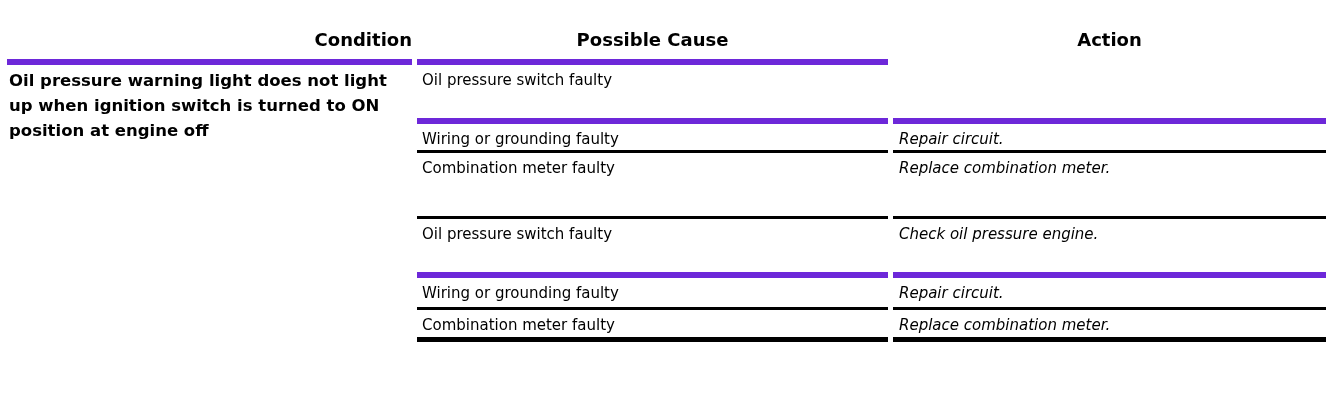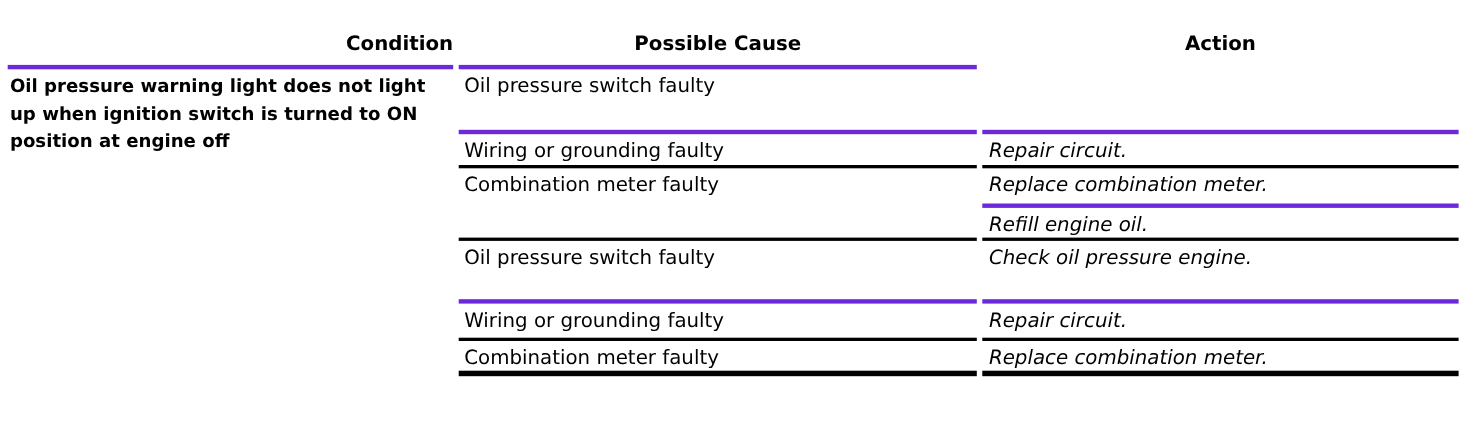--- a/index.html
+++ b/index.html
@@ -29,32 +29,32 @@
     grid-row: 1;
     text-align: center;
     font-weight: bold;
     font-size: 18px;
     padding-top: 6px;
   }
   .th.c1 { grid-column: 1; text-align: right; }
   .th.c2 { grid-column: 2; }
   .th.c3 { grid-column: 3; }
 
-  .cell { font-size: 18px; line-height: 21px; }
+  .cell { font-size: 15px; line-height: 21px; }
   .cond {
     grid-column: 1;
     font-weight: bold;
     font-size: 16.5px;
     line-height: 25px;
     padding: 3px 2px 0 2px;
   }
   .cause { grid-column: 2; padding: 5px 4px 0 5px; }
   .action { grid-column: 3; padding: 5px 4px 0 6px; font-style: italic; }
 
-  .bt-thick { border-top: 4px solid #6d28d9; }
+  .bt-thick { border-top: 6px solid #6d28d9; }
   .bt-thin  { border-top: 3px solid #000; }
   .bb-thick { border-bottom: 5px solid #000; }
 
   .g1cond { grid-row: 2 / 5; }
   .g2cond { grid-row: 5 / 9; }
   .r2 { grid-row: 2; } .r3 { grid-row: 3; } .r4 { grid-row: 4; }
   .r5 { grid-row: 5; } .r6 { grid-row: 6; } .r7 { grid-row: 7; } .r8 { grid-row: 8; }
 </style>
 </head>
 <body>
@@ -71,21 +71,20 @@
 
     <div class="cell cause r2 bt-thick">Oil pressure switch faulty</div>
 
     <div class="cell cause r3 bt-thick">Wiring or grounding faulty</div>
     <div class="cell action r3 bt-thick">Repair circuit.</div>
 
     <div class="cell cause r4 bt-thin">Combination meter faulty</div>
     <div class="cell action r4 bt-thin">Replace combination meter.</div>
 
 
-    <div class="cell action r5 bt-thick">Refill engine oil.</div>
 
     <div class="cell cause r6 bt-thin">Oil pressure switch faulty</div>
     <div class="cell action r6 bt-thin">Check oil pressure engine.</div>
 
     <div class="cell cause r7 bt-thick">Wiring or grounding faulty</div>
     <div class="cell action r7 bt-thick">Repair circuit.</div>
 
     <div class="cell cause r8 bt-thin bb-thick">Combination meter faulty</div>
     <div class="cell action r8 bt-thin bb-thick">Replace combination meter.</div>
   </div>

